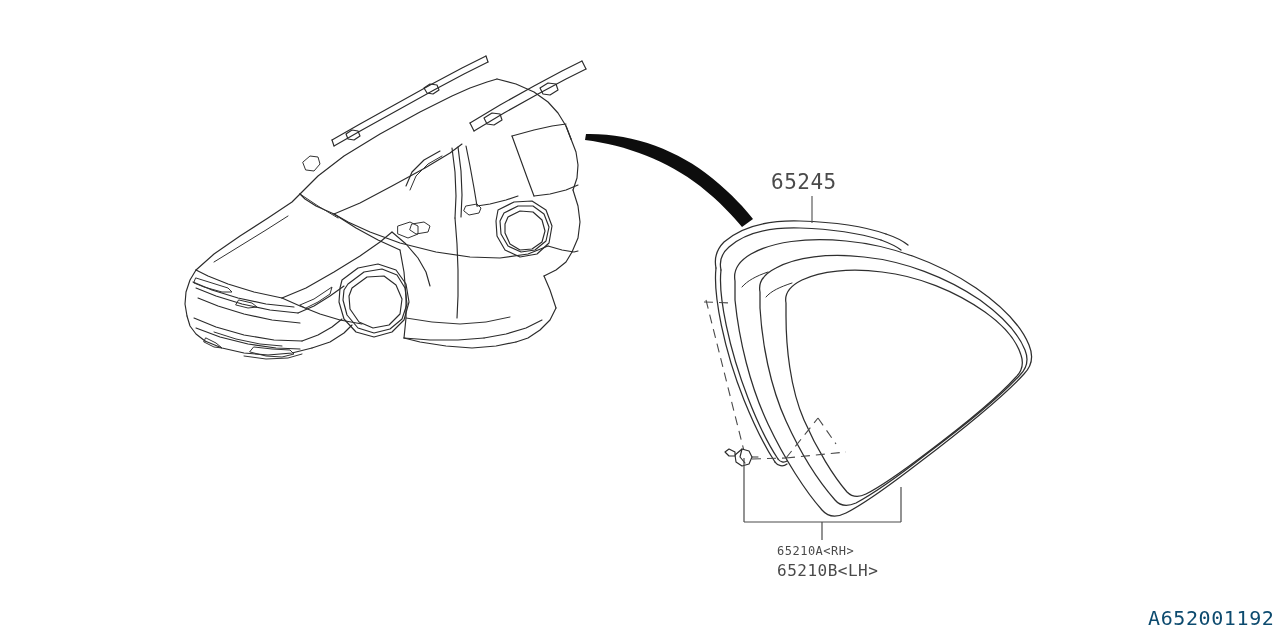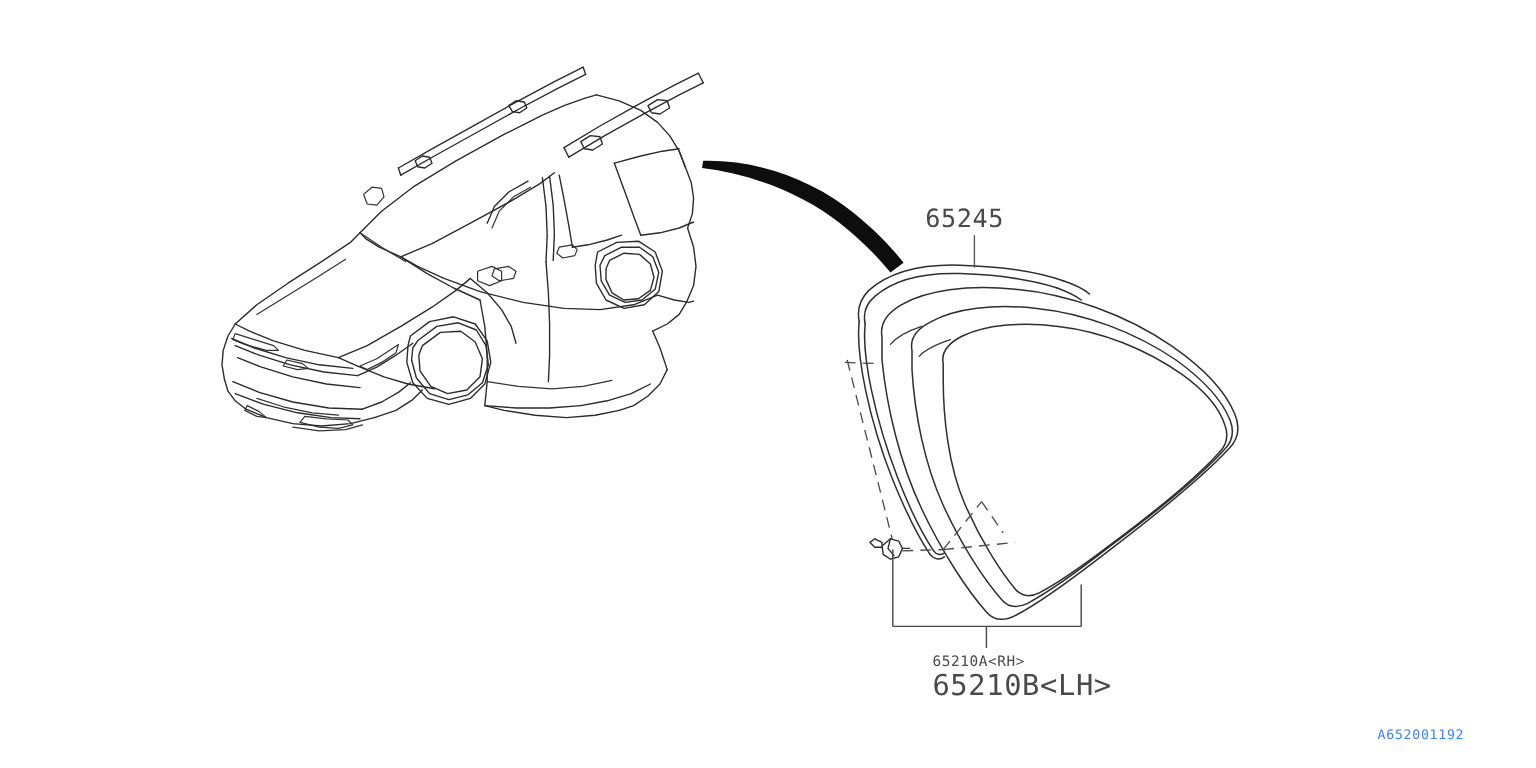--- a/index.html
+++ b/index.html
@@ -91,28 +91,28 @@
   }
   #label-rh {
     left: 777px;
     top: 541px;
     font-size: 12px;
     line-height: 20px;
   }
   #label-lh {
     left: 777px;
     top: 561px;
-    font-size: 24px;
+    font-size: 16px;
     line-height: 20px;
   }
   #label-diagram-id {
     left: 1148px;
     top: 606px;
-    font-size: 11px;
-    color: #3b82f6;
+    font-size: 20px;
+    color: #0c4a6e;
     letter-spacing: 0.6px;
   }
 </style>
 </head>
 <body>
 
 <div id="diagram-root">
 
   <svg class="layer" viewBox="0 0 1280 640">
     <g>

